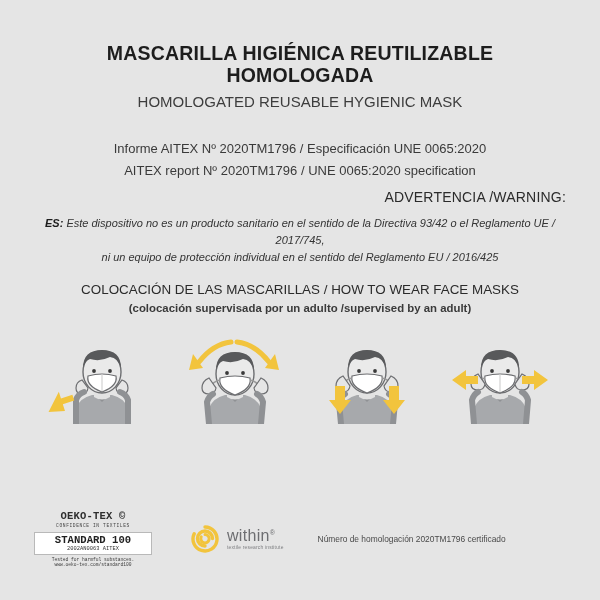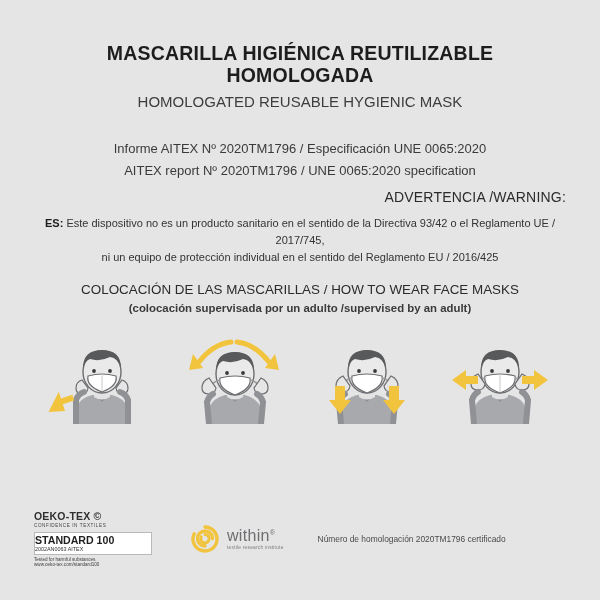--- a/index.html
+++ b/index.html
@@ -65,21 +65,21 @@
     letter-spacing: .2px;
   }
   .warn-block {
     margin-top: 10px;
     text-align: center;
     font-size: 11px;
     color: #333;
     line-height: 1.55;
   }
   .warn-para { margin-top: 10px; }
-  .warn-para:first-child { margin-top: 4px; }
+  .warn-para:first-child { margin-top: 4px; font-style: italic; }
   .lang-tag {
     font-weight: bold;
     color: #1d1d1d;
   }
 
   
   .howto-title {
     margin-top: 16px;
     text-align: center;
     font-size: 13.4px;
@@ -112,22 +112,24 @@
   .footer {
     position: absolute;
     left: 0;
     right: 0;
     bottom: 18px;
     display: flex;
     align-items: center;
   }
   .oeko {
     width: 118px;
+    text-align: center;
     line-height: 1.05;
     color: #2f2f2f;
+    font-family: Liberation Mono, monospace;
   }
   .oeko .l1 { font-size: 10.5px; font-weight: bold; letter-spacing: .2px; }
   .oeko .l2 { font-size: 4.6px; letter-spacing: .6px; margin-top: 2px; color:#444; }
   .oeko .std {
     margin-top: 3px;
     background: #ffffff;
     border: 1px solid #b9b9b9;
     padding: 2px 0 2px 0;
   }
   .oeko .std .s1 { font-size: 10.6px; font-weight: bold; color: #1f1f1f; }

